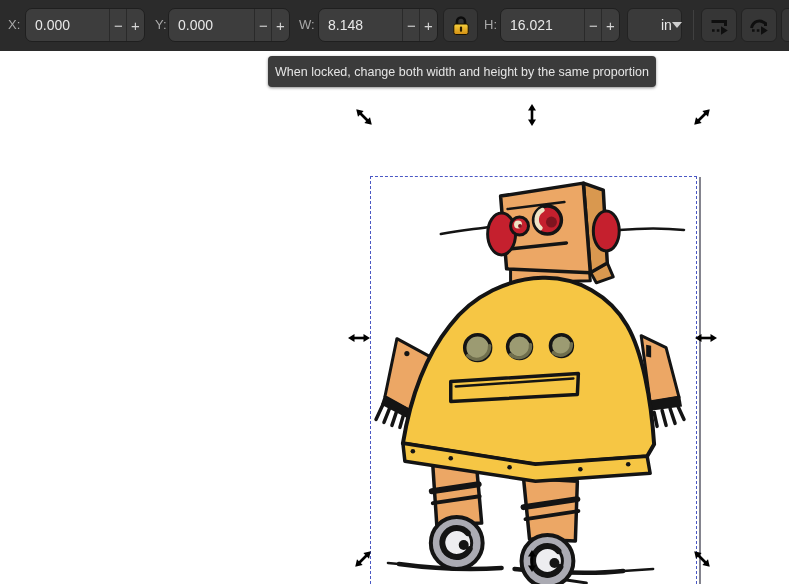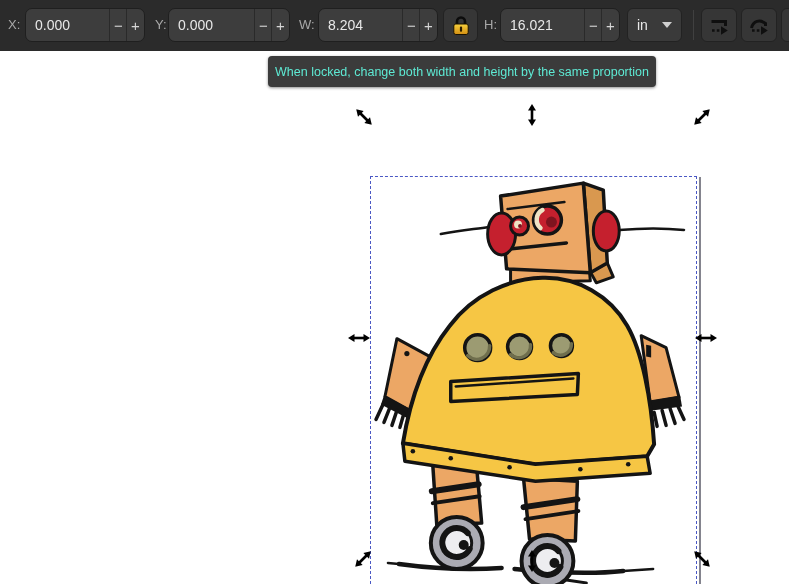--- a/index.html
+++ b/index.html
@@ -19,29 +19,29 @@
             align-items:center;justify-content:center;color:#d6d6d6;
             font-size:15px;border-left:1px solid #2a2a2a;cursor:default;}
   .spin-btn.minus{right:17px;}
   .spin-btn.plus{right:0;border-radius:0 6px 6px 0;}
   .tb-btn{position:absolute;top:8px;height:34px;background:#363636;
           border:1px solid #222;border-radius:6px;box-sizing:border-box;
           display:flex;align-items:center;justify-content:center;}
   .units{position:absolute;top:8px;height:34px;background:#3a3a3a;border:1px solid #222;
          border-radius:6px;box-sizing:border-box;display:flex;align-items:center;
          justify-content:space-between;padding:0 9px;}
-  .units-text{color:#e8e8e8;font-size:14px;}
+  .units-text{color:#e8e8e8;font-size:14px;margin-left:24px;}
   .caret{width:0;height:0;border-left:5px solid transparent;border-right:5px solid transparent;
          border-top:6px solid #cfcfcf;}
   .tb-sep{position:absolute;left:693px;top:10px;width:1px;height:30px;background:#404040;}
 
   
   .tooltip{position:absolute;left:268px;top:56px;width:388px;height:31px;
            background:#3b3b3b;border-radius:4px;display:flex;align-items:center;
-           justify-content:center;color:#5eead4;font-size:12.5px;white-space:nowrap;
+           justify-content:center;color:#e5e5e5;font-size:12.5px;white-space:nowrap;
            box-shadow:0 1px 3px rgba(0,0,0,.45);}
 
   
   .canvas{position:absolute;left:0;top:51px;width:789px;height:533px;background:#ffffff;}
   .page-shadow-r{position:absolute;left:699px;top:126px;width:2px;height:431px;background:#84848e;}
   .marquee{position:absolute;left:370px;top:125px;width:327px;height:428px;
            border:1px dashed #4a58c4;box-sizing:border-box;}
   .robot{position:absolute;left:371px;top:126px;width:325px;height:426px;}
   .handle{position:absolute;width:22px;height:10px;margin-left:-11px;margin-top:-5px;}
   .handle svg{display:block;}
@@ -62,21 +62,21 @@
 
     <span class="fld-label" style="left:155px">Y:</span>
     <div class="spin-field" style="left:168px;width:122px">
       <span class="spin-value">0.000</span>
       <span class="spin-btn minus">−</span>
       <span class="spin-btn plus">+</span>
     </div>
 
     <span class="fld-label" style="left:299px">W:</span>
     <div class="spin-field" style="left:318px;width:120px">
-      <span class="spin-value">8.204</span>
+      <span class="spin-value">8.148</span>
       <span class="spin-btn minus">−</span>
       <span class="spin-btn plus">+</span>
     </div>
 
     <div class="tb-btn" style="left:443px;width:35px">
       <svg width="20" height="22" viewBox="0 0 20 22">
         <defs>
           <linearGradient id="gold" x1="0" y1="0" x2="0" y2="1">
             <stop offset="0" stop-color="#f9d23e"></stop>
               <stop offset="1" stop-color="#d28e12"></stop>

